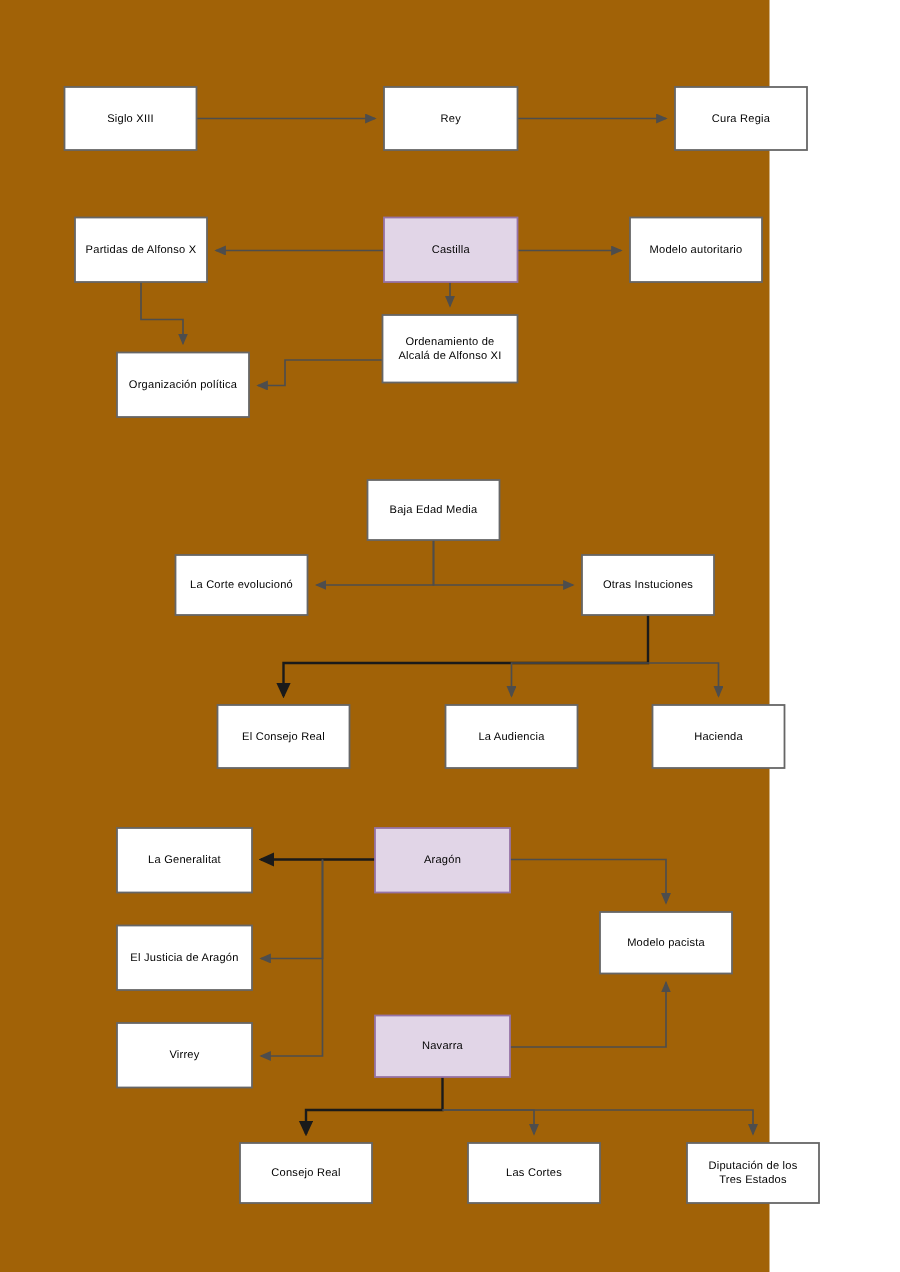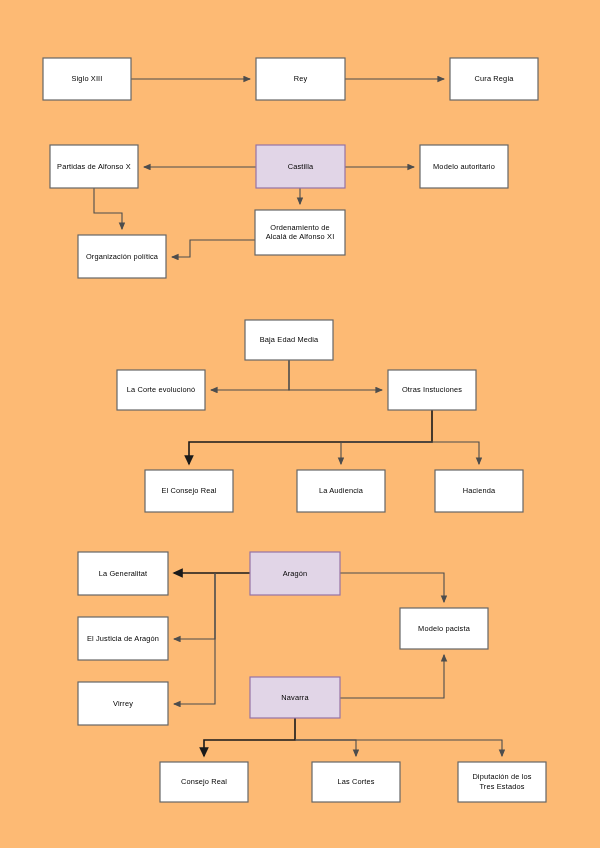--- a/index.html
+++ b/index.html
@@ -9,23 +9,23 @@
     background: #ffffff;
   }
   body {
     width: 600px;
     height: 848px;
     font-family: "Liberation Sans", sans-serif;
     overflow: hidden;
   }
   #canvas {
     position: relative;
-    width: 600px;
+    width: 513px;
     height: 848px;
-    background: #fdba74;
+    background: #a16207;
   }
   svg.flow {
     position: absolute;
     left: 0;
     top: 0;
     width: 600px;
     height: 848px;
   }
   .node-rect {
     fill: #ffffff;

